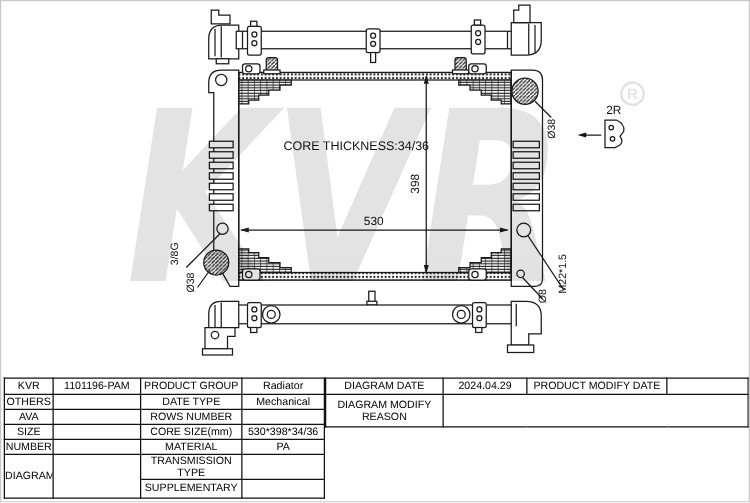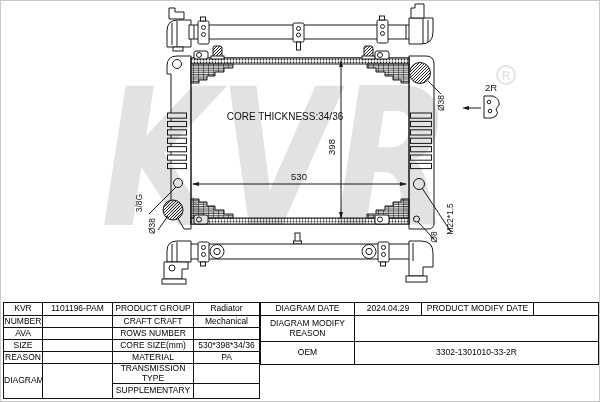--- a/index.html
+++ b/index.html
@@ -199,39 +199,39 @@
           <col style="width:66px">
         </colgroup>
       <tbody>
           <tr style="height:13px">
         <td>KVR</td>
         <td>1101196-PAM</td>
         <td>PRODUCT GROUP</td>
         <td>Radiator</td>
       </tr>
       <tr style="height:12px">
-        <td>NUMBER</td>
-        <td></td>
-        <td>CRAFT CRAFT</td>
+        <td>OTHERS</td>
+        <td></td>
+        <td>DATE TYPE</td>
         <td>Mechanical</td>
       </tr>
       <tr style="height:12px">
         <td class="thick-bottom">AVA</td>
         <td class="thick-bottom"></td>
         <td class="thick-bottom">ROWS NUMBER</td>
         <td class="thick-bottom"></td>
       </tr>
       <tr style="height:12px">
         <td>SIZE</td>
         <td></td>
         <td>CORE SIZE(mm)</td>
         <td>530*398*34/36</td>
       </tr>
       <tr style="height:12px">
-        <td>REASON</td>
+        <td>NUMBER</td>
         <td></td>
         <td>MATERIAL</td>
         <td>PA</td>
       </tr>
       <tr style="height:20px">
         <td rowspan="2">DIAGRAM</td>
         <td rowspan="2"></td>
         <td>TRANSMISSION TYPE</td>
         <td></td>
       </tr>
@@ -253,21 +253,17 @@
           <tr style="height:13px">
         <td>DIAGRAM DATE</td>
         <td>2024.04.29</td>
         <td>PRODUCT MODIFY DATE</td>
         <td></td>
       </tr>
       <tr style="height:26px">
         <td class="thick-bottom">DIAGRAM MODIFY REASON</td>
         <td class="thick-bottom" colspan="3"></td>
       </tr>
-      <tr style="height:23px">
-        <td>OEM</td>
-        <td colspan="3">3302-1301010-33-2R</td>
-      </tr>
     </tbody>
       </table>
 
   </div>
 </div>
 
 </body></html>

